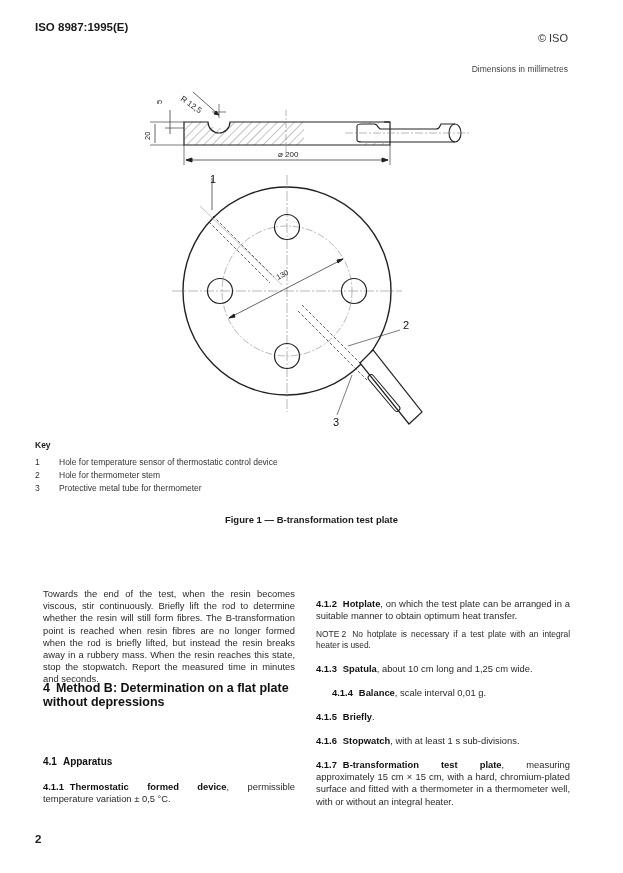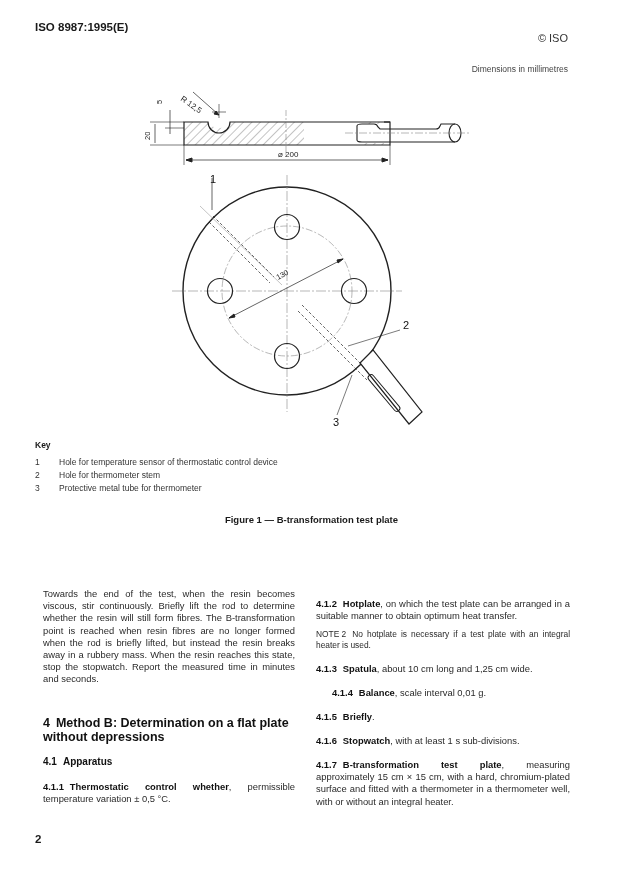--- a/index.html
+++ b/index.html
@@ -115,28 +115,28 @@
     <span class="key-num">3</span>
     <span>Protective metal tube for thermometer</span>
   </div>
 </div>
 
 <div class="abs fig-caption">Figure 1 — B-transformation test plate</div>
 
 <div class="col col-left" style="top:588px;">
   <p class="para">Towards the end of the test, when the resin becomes viscous, stir continuously. Briefly lift the rod to determine whether the resin will still form fibres. The B-transformation point is reached when resin fibres are no longer formed when the rod is briefly lifted, but instead the resin breaks away in a rubbery mass. When the resin reaches this state, stop the stopwatch. Report the measured time in minutes and seconds.</p>
 </div>
-<div class="col col-left h1" style="top:716px;">
+<div class="col col-left h1" style="top:681px;">
   <span class="num">4</span><span>Method B: Determination on a flat plate without depressions</span>
 </div>
 <div class="col col-left h2" style="top:756px;">
   <span class="num">4.1</span><span>Apparatus</span>
 </div>
 <div class="col col-left" style="top:781px;">
-  <span class="b num">4.1.1</span><span class="b">Thermostatic control whether</span><span>, permissible temperature variation ± 0,5 °C.</span>
+  <span class="b num">4.1.1</span><span class="b">Thermostatic formed device</span><span>, permissible temperature variation ± 0,5 °C.</span>
 </div>
 
 <div class="col col-right" style="top:588px;margin-top:10px;">
   <span class="b num">4.1.2</span><span class="b">Hotplate</span><span>, on which the test plate can be arranged in a suitable manner to obtain optimum heat transfer.</span>
 </div>
 <div class="col col-right note" style="top:629px;">
   <span class="num">NOTE 2</span><span>No hotplate is necessary if a test plate with an integral heater is used.</span>
 </div>
 <div class="col col-right" style="top:663px;">
   <span class="b num">4.1.3</span><span class="b">Spatula</span><span>, about 10 cm long and 1,25 cm wide.</span>

